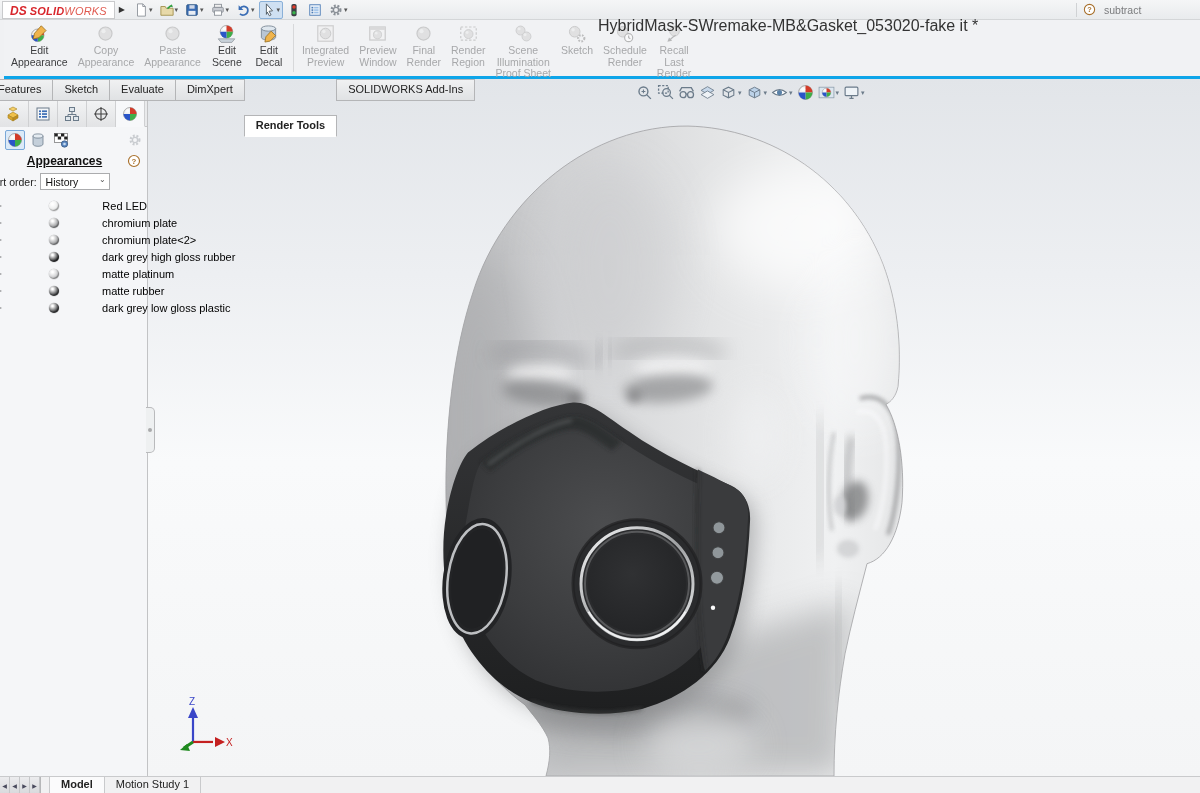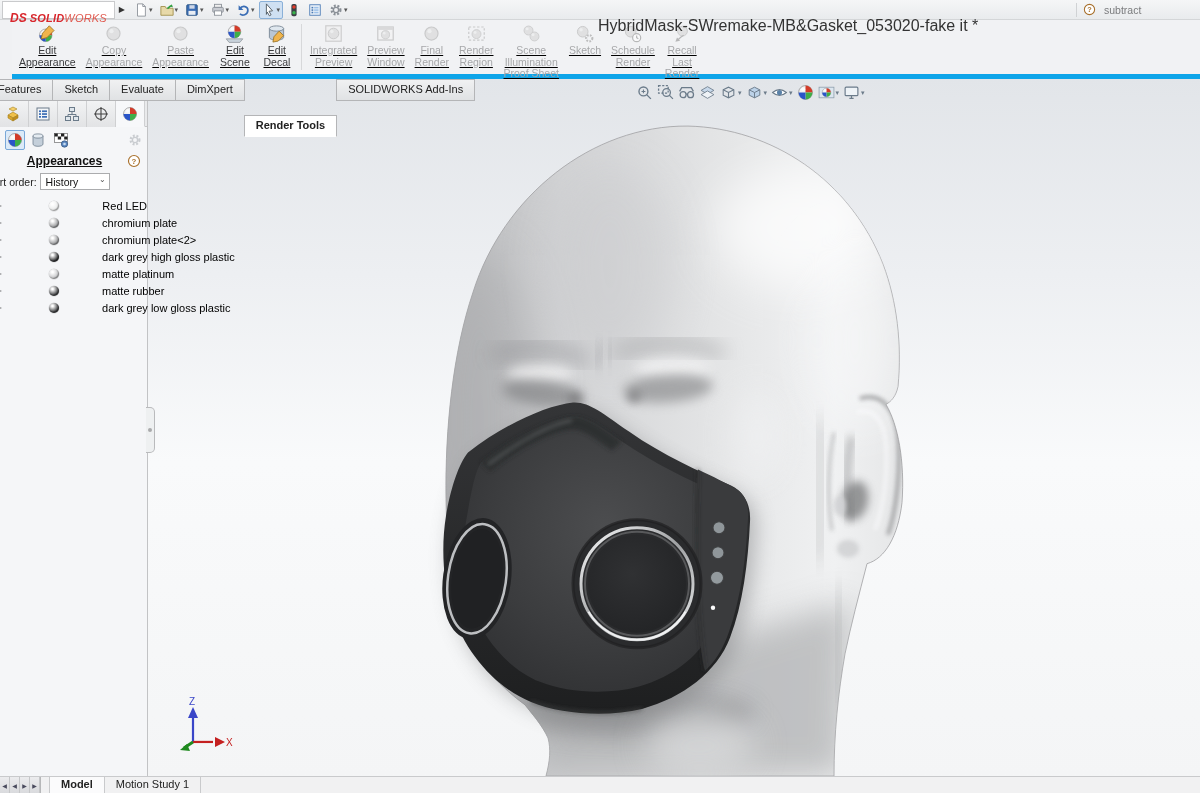--- a/index.html
+++ b/index.html
@@ -4,21 +4,21 @@
 <style>
   * { margin:0; padding:0; box-sizing:border-box; }
   html,body { width:1200px; height:793px; overflow:hidden;
     font-family:"Liberation Sans", sans-serif; background:#f0f1f3; }
   .app { position:relative; width:1200px; height:793px; background:#f0f1f3; }
 
   
   .titlebar { position:absolute; top:0; left:0; right:0; height:20px;
     background:linear-gradient(#f5f6f7,#e9ebed); border-bottom:1px solid #d4d6d8;
     display:flex; align-items:center; z-index:30; }
-  .logo { display:flex; align-items:baseline; height:18px; margin:1px 2px 0 2px; padding:8px 7px;
+  .logo { display:flex; align-items:baseline; height:18px; margin:1px 2px 0 2px; padding:1px 7px;
     background:#fff; border:1px solid #c9cacc; font-style:italic; font-size:11px; line-height:16px;text-align:center; }
   .logo-ds { color:#d8262c; font-weight:bold; margin-right:3px; font-size:12px; }
   .logo-solid { color:#d8262c; font-weight:bold; letter-spacing:.2px; }
   .logo-works { color:#e05a50; letter-spacing:.2px; }
   .logo-arrow { font-size:8px; color:#333; margin:0 6px 0 2px; cursor:default; }
   .logo-arrow::after { content:"▶"; }
   .qbar { display:flex; align-items:center; gap:1px; }
   .qbtn { display:flex; align-items:center; padding:1px 2px; border:1px solid transparent; border-radius:2px; }
   .qbtn.pressed { background:#cfe0f2; border-color:#8ab0d8; }
   .qicon svg { width:14px; height:14px; display:block; }
@@ -26,23 +26,23 @@
   .caret::after { content:"▾"; }
   .title { position:absolute; left:598px; top:16px; height:37px; line-height:20px;
     font-size:16px; color:#333; white-space:nowrap; }
   .tright { position:absolute; right:4px; top:0; height:19px; display:flex; align-items:center; }
   .tvline { width:1px; height:14px; background:#d0d2d4; margin-right:6px; }
   .help-btn svg { width:13px; height:13px; display:block; }
   .search { width:92px; height:16px; border:none; background:transparent; font-size:10.5px;
     color:#7a7b7d; font-family:"Liberation Sans", sans-serif; outline:none; margin-left:8px; }
 
   
-  .ribbon { position:absolute; top:20px; left:12px; right:0; height:59px;
-    background:#f1f2f4; border-bottom:5px solid #0ea5e9; display:flex;
-    align-items:stretch; padding:0 2px; z-index:25;text-decoration:underline; }
+  .ribbon { position:absolute; top:20px; left:4px; right:0; height:59px;
+    background:#f1f2f4; border-bottom:3px solid #0ea5e9; display:flex;
+    align-items:stretch; padding:0 2px; z-index:25; }
   .rbtn { display:flex; flex-direction:column; align-items:center; min-width:42px;
     padding:4px 5px 1px; }
   .ricon svg { width:19px; height:19px; display:block; }
   .rlabel { font-size:10.5px; line-height:1.1; text-align:center; white-space:pre-line;
     margin-top:2px; color:#3c3d3f; }
   .rbtn.disabled .rlabel { color:#a7a8aa; }
   .rbtn.disabled .ricon { opacity:.6; filter:grayscale(1); }
   .vsep { width:1px; background:#d7d8da; margin:4px 3px; }
 
   
@@ -896,21 +896,21 @@
 
         <div class="aitem">
           <span class="aexp"></span>
           <span class="asphere" style="background: radial-gradient(circle at 35% 30%, rgb(255, 255, 255) 8%, rgb(155, 156, 158) 62%);"></span>
           <span class="alabel">chromium plate&lt;2&gt;</span>
         </div>
 
         <div class="aitem">
           <span class="aexp"></span>
           <span class="asphere" style="background: radial-gradient(circle at 35% 30%, rgb(255, 255, 255) 8%, rgb(51, 52, 54) 62%);"></span>
-          <span class="alabel">dark grey high gloss plastic</span>
+          <span class="alabel">dark grey high gloss rubber</span>
         </div>
 
         <div class="aitem">
           <span class="aexp"></span>
           <span class="asphere" style="background: radial-gradient(circle at 35% 30%, rgb(255, 255, 255) 8%, rgb(199, 200, 202) 62%);"></span>
           <span class="alabel">matte platinum</span>
         </div>
 
         <div class="aitem">
           <span class="aexp"></span>

